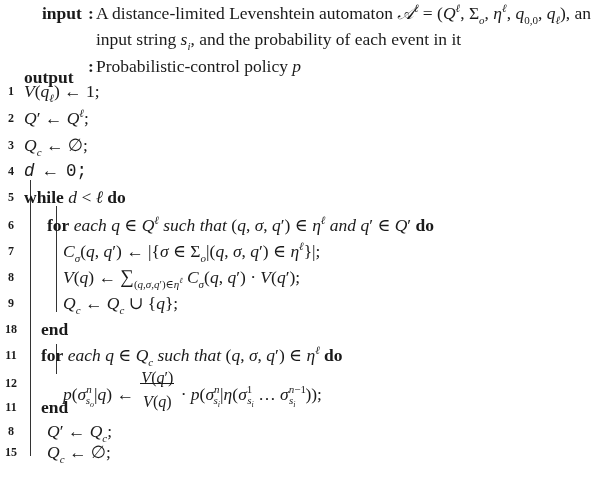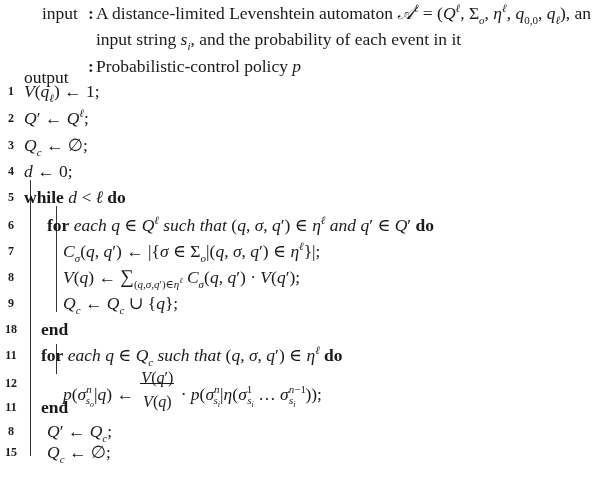--- a/index.html
+++ b/index.html
@@ -8,21 +8,21 @@
   .line { position: absolute; left: 0; white-space: nowrap; font-size: 17.5px; line-height: 22px; }
   .ln { position: absolute; left: 0; width: 22px; text-align: center; font-size: 12px; font-weight: bold; }
   .code { position: absolute; white-space: nowrap; }
   b, .kw { font-weight: bold; font-style: normal; }
   i, .m { font-style: italic; }
   .bar { position: absolute; width: 1.3px; background: #333; }
   sub, sup { font-size: 11px; line-height: 0; }
   .frac { display: inline-block; vertical-align: middle; text-align: center; font-size: 16px; line-height: 11px; margin: 0 2px; }
   .frac .num { display: block; border-bottom: 1px solid #1a1a1a; padding: 0 1px; }
   .frac .den { display: block; padding: 12px 1px; }
-  .hdr-key { position: absolute; font-weight: normal; font-size: 17.5px; }
+  .hdr-key { position: absolute; font-weight: bold; font-size: 17.5px; }
   .hdr-colon { position: absolute; font-weight: bold; font-size: 17.5px; }
   .hdr-val { position: absolute; font-size: 17.5px; white-space: nowrap; }
   .sum { font-size: 19px; }
 </style>
 </head>
 <body>
 
 <div>
   <span class="hdr-key" style="left:42px; top:3px;">input</span>
   <span class="hdr-colon" style="left:88px; top:3px;">:</span>
@@ -47,21 +47,21 @@
   <span class="code" style="left:24px;"><i>Q</i>′ ← <i>Q</i><sup><i>ℓ</i></sup>;</span>
 </div>
 
 <div class="line" style="top:134px;">
   <span class="ln">3</span>
   <span class="code" style="left:24px;"><i>Q</i><sub><i>c</i></sub> ← ∅;</span>
 </div>
 
 <div class="line" style="top:160px;">
   <span class="ln">4</span>
-  <span class="code" style="left:24px;"><i>d</i> ← 0;</span>
+  <span class="code" style="left:24px;font-family:Liberation Mono, monospace;"><i>d</i> ← 0;</span>
 </div>
 
 <div class="line" style="top:186px;">
   <span class="ln">5</span>
   <span class="code" style="left:24px;"><b>while</b> <i>d</i> &lt; <i>ℓ</i> <b>do</b></span>
 </div>
 
 <div class="line" style="top:214px;">
   <span class="ln">6</span>
   <span class="code" style="left:47px;"><b>for</b> <i>each q</i> ∈ <i>Q</i><sup><i>ℓ</i></sup> <i>such that</i> (<i>q</i>, <i>σ</i>, <i>q</i>′) ∈ <i>η</i><sup><i>ℓ</i></sup> <i>and q</i>′ ∈ <i>Q</i>′ <b>do</b></span>

